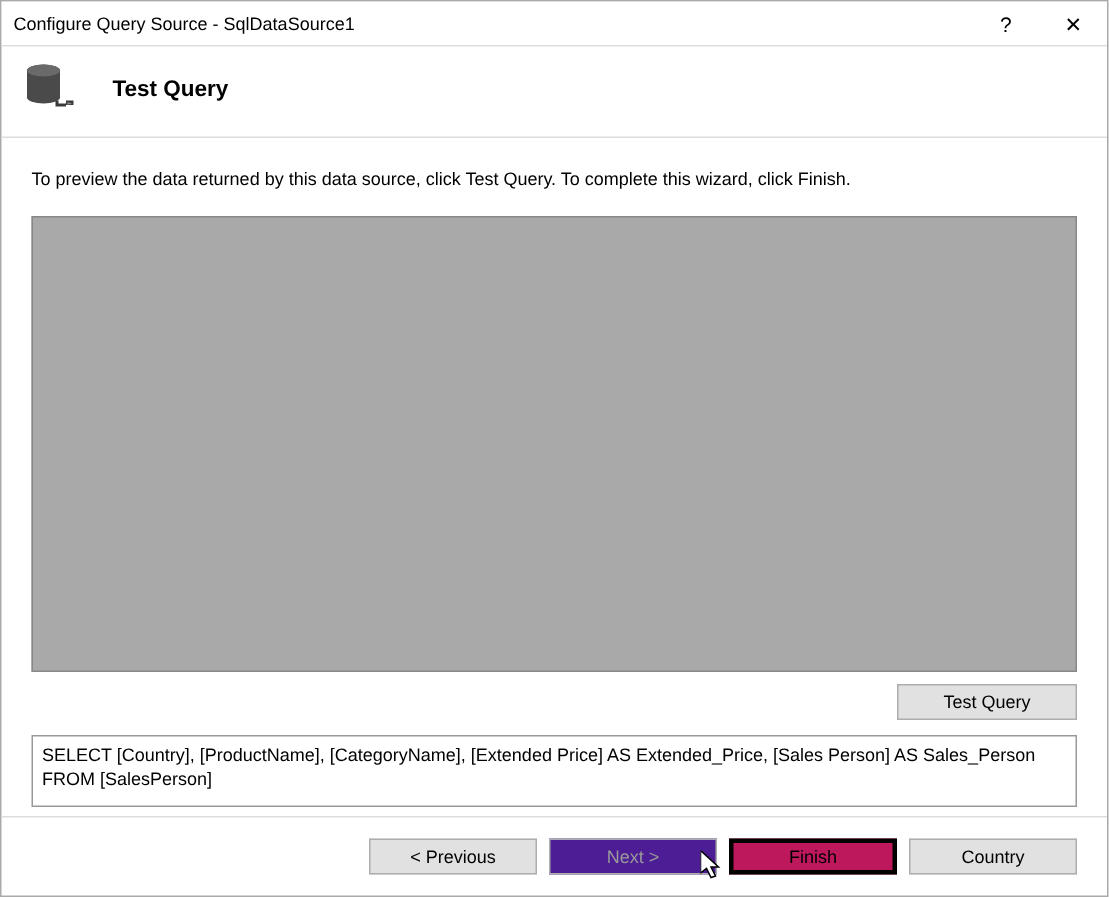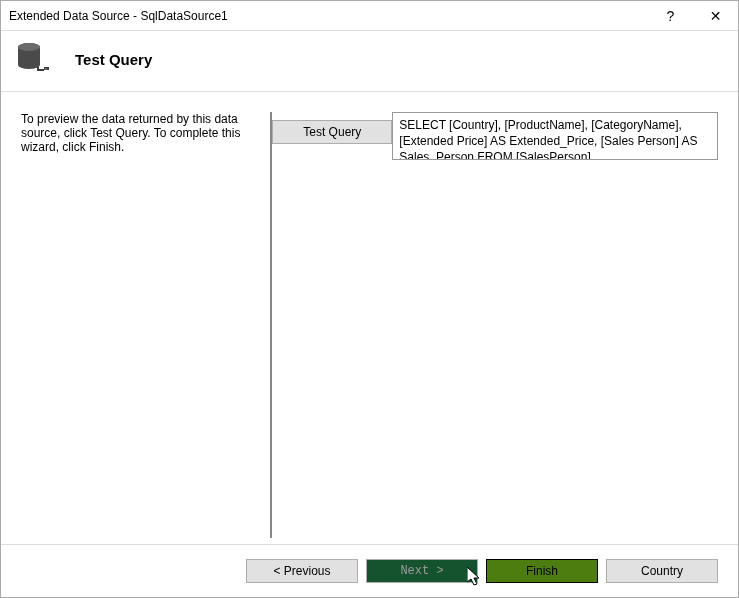--- a/index.html
+++ b/index.html
@@ -41,21 +41,21 @@
     padding: 10px 14px 14px 14px;
     gap: 24px;
     border-bottom: 1px solid #ddd;
   }
   .header-icon { width: 36px; height: 36px; position: relative; }
   .header-heading { font-size: 15px; font-weight: 700; }
   .content {
     flex: 1;
     padding: 20px 20px 6px 20px;
     display: flex;
-    flex-direction: row;
+    flex-direction: column;
   }
   .instruction { margin-bottom: 18px; }
   .preview-panel {
     flex: 1;
     background: #a9a9a9;
     border: 1px solid #888;
   }
   .test-query-row {
     display: flex;
     justify-content: flex-end;
@@ -66,24 +66,24 @@
     font-size: 12px;
     height: 24px;
     padding: 0 10px;
     background: #e1e1e1;
     border: 1px solid #adadad;
     color: #000;
     cursor: pointer;
   }
   .btn.wide { width: 120px; }
   .btn.primary {
-    border: 1px solid #000000;
-    background: #4d7c0f;
+    border: 3px solid #000000;
+    background: #be185d;
   }
-  .btn:disabled { color: #9a9a9a; background: #14532d; cursor: default; font-family: Liberation Mono, monospace; }
+  .btn:disabled { color: #9a9a9a; background: #4c1d95; cursor: default; }
   .label { margin: 4px 0 4px 0; }
   .sql-box {
     width: 100%;
     height: 48px;
     border: 1px solid #999;
     background: #fff;
     font-family: inherit;
     font-size: 12px;
     padding: 4px 6px;
     resize: none;
@@ -102,21 +102,21 @@
   .cursor {
     position: absolute;
     width: 16px; height: 20px;
     pointer-events: none;
   }
 </style>
 </head>
 <body>
 
 <div class="titlebar">
-  <span class="titlebar-title">Extended Data Source - SqlDataSource1</span>
+  <span class="titlebar-title">Configure Query Source - SqlDataSource1</span>
   <div class="titlebar-btn">?</div>
   <div class="titlebar-btn">✕</div>
 </div>
 
 <div class="header">
   <div class="header-icon">
     <svg viewBox="0 0 36 36" width="36" height="36">
       <ellipse cx="14" cy="6" rx="11" ry="4" fill="#4a4a4a"></ellipse>
       <path d="M3 6 v18 a11 4 0 0 0 22 0 V6" fill="#4a4a4a"></path>
       <ellipse cx="14" cy="6" rx="11" ry="4" fill="#6a6a6a"></ellipse>

